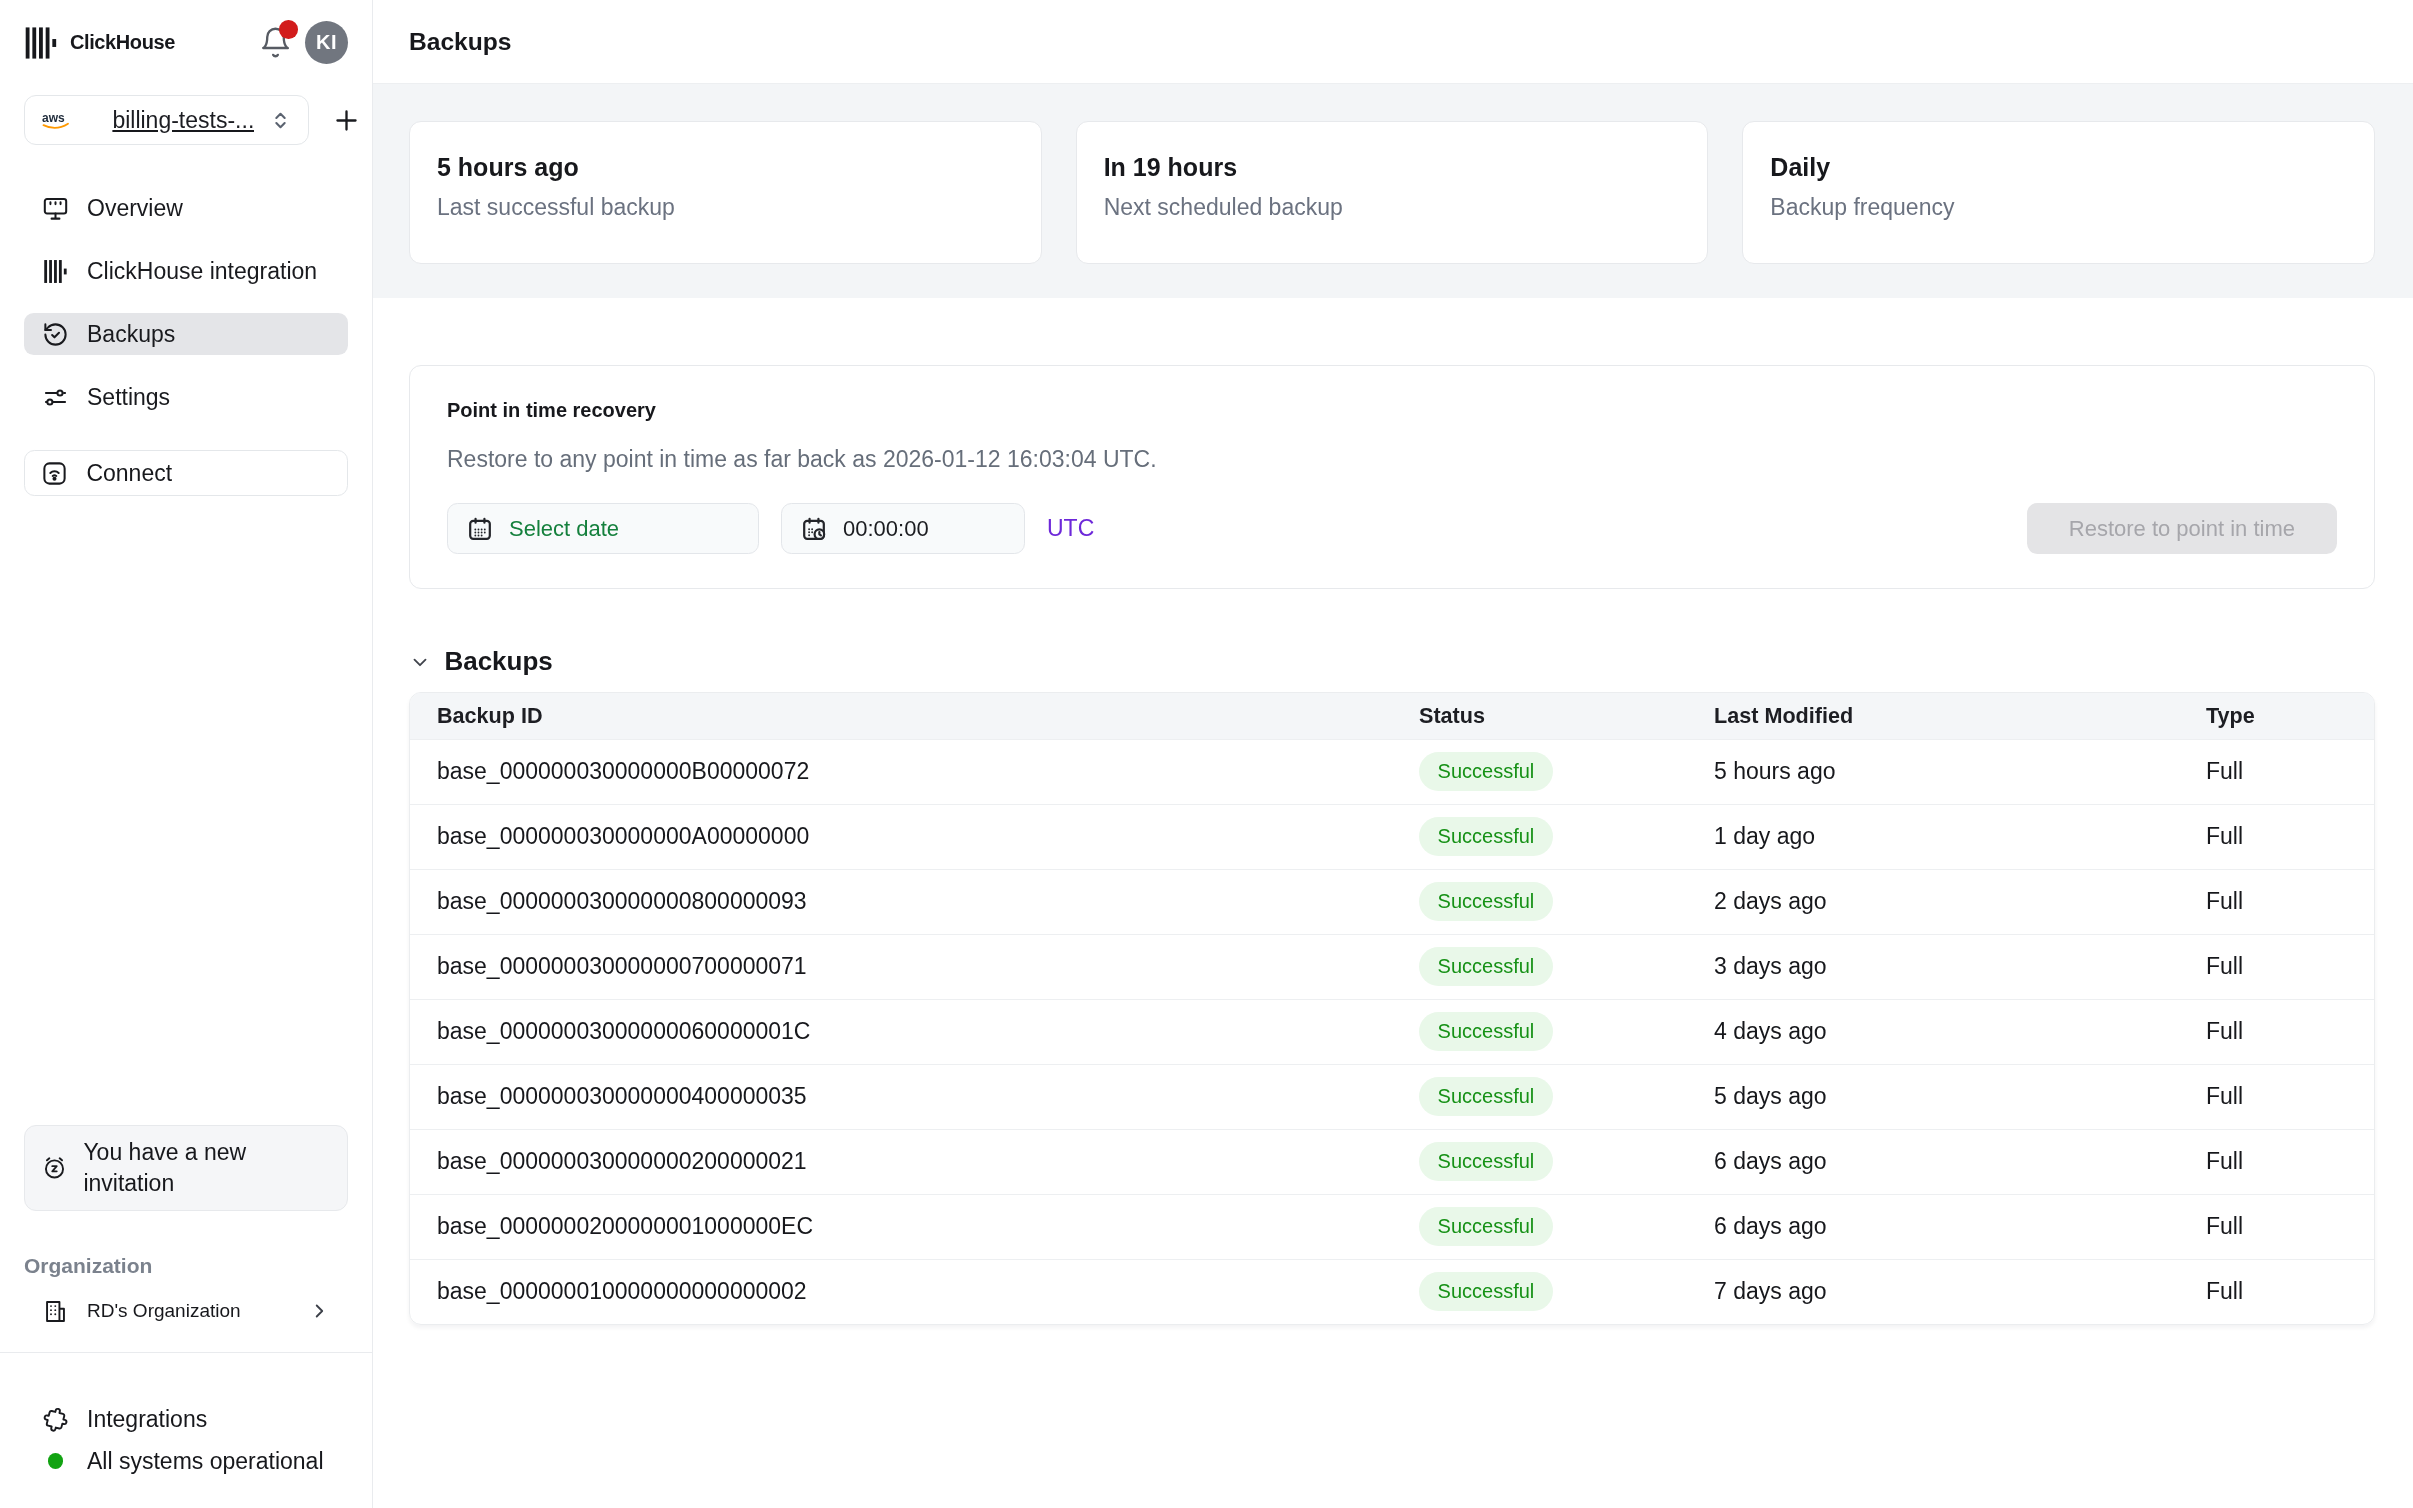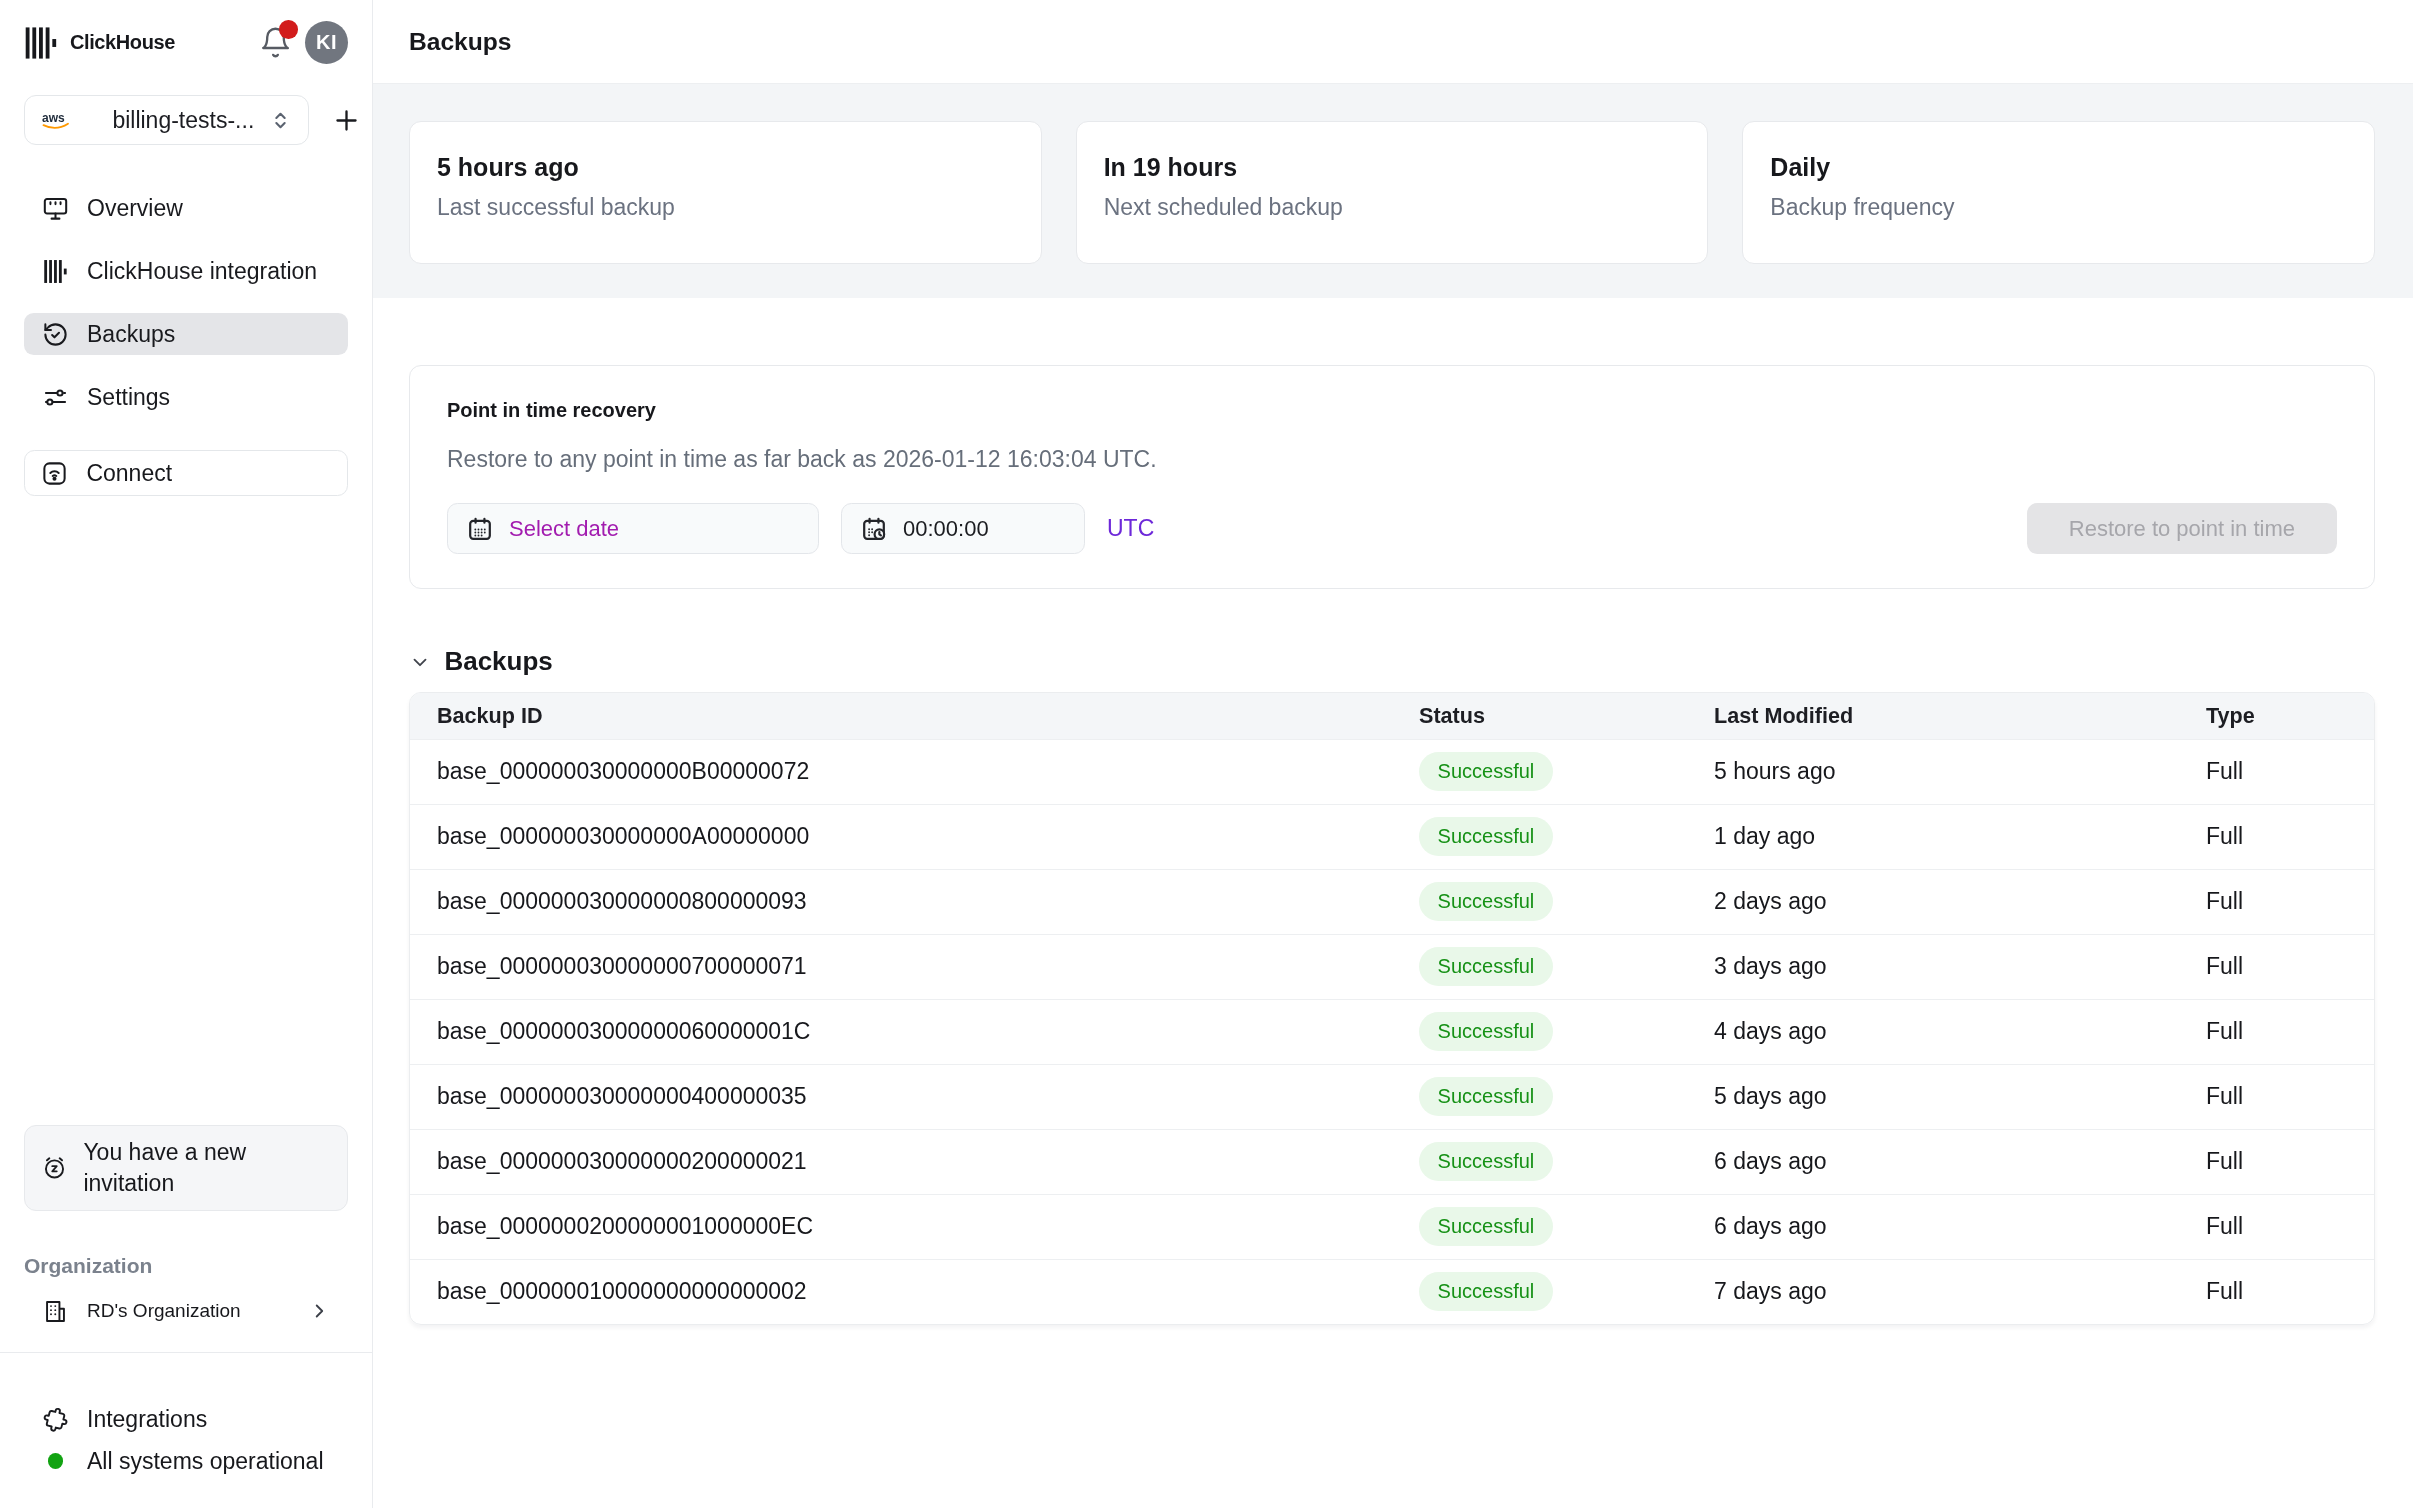--- a/index.html
+++ b/index.html
@@ -28,21 +28,21 @@
   }
   .avatar {
     width:43px; height:43px; border-radius:50%;
     display:flex; align-items:center; justify-content:center;
     color:#fff; font-size:20px; font-weight:700; letter-spacing:0.4px;
   }
   .selector-row { margin-top:31px; display:flex; align-items:center; gap:22px; }
   .service-selector {
     flex:1; height:50px; border:1.5px solid #e4e7ea; border-radius:12px;
     display:flex; align-items:center; gap:13.4px; padding:0 15px;
-    background:#fff; cursor:pointer;
+    background:#fff; cursor:pointer;text-decoration:underline;
   }
   .service-label { flex:1; font-size:23px; font-weight:500; color:#1c1d22; white-space:nowrap; overflow:hidden;margin-left:25px; }
   .plus-btn { width:33px; height:33px; display:flex; align-items:center; justify-content:center; cursor:pointer; }
 
   .nav { margin-top:42px; display:flex; flex-direction:column; gap:21px; }
   .nav-item {
     height:42px; border-radius:9.7px;
     display:flex; align-items:center; gap:18px; padding:0 18px;
     font-size:23px; color:#191a1e; cursor:pointer;
   }
@@ -104,21 +104,21 @@
     padding:33px 37px 34px;
   }
   .pitr-title { font-size:20px; font-weight:700; }
   .pitr-desc { margin-top:24px; font-size:23px; color:#666e7a; }
   .pitr-controls { margin-top:30px; display:flex; align-items:center; gap:22px; }
   .field {
     height:51px; background:#f8fafb; border:1.5px solid #e3e6ea; border-radius:10.4px;
     display:flex; align-items:center; gap:15px; padding:0 18px;
     font-size:22px; cursor:text;
   }
-  .field.date { width:372px; color:#a21caf; }
+  .field.date { width:312px; color:#15803d; }
   .field.time { width:244px; color:#1b1c20; }
   .utc-label { font-size:23px; color:#6d28d9; }
   .restore-btn {
     margin-left:auto; height:51px; padding:0 42px;
     background:#e4e4e6; color:#a6a6ab;
     border:none; border-radius:10.4px; font-size:22px;
     font-family:"Liberation Sans", sans-serif; cursor:default;
   }
 
   .section-head { margin-top:57px; display:flex; align-items:center; gap:13.4px; }

